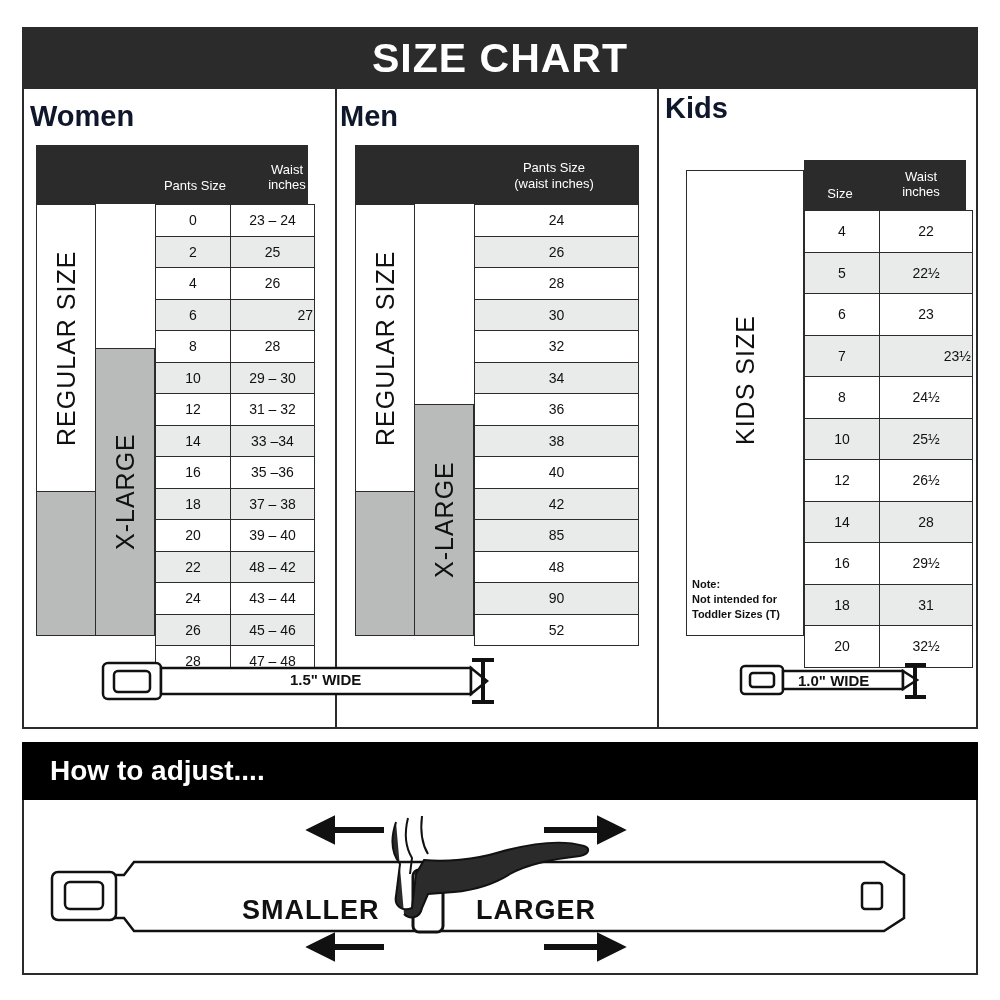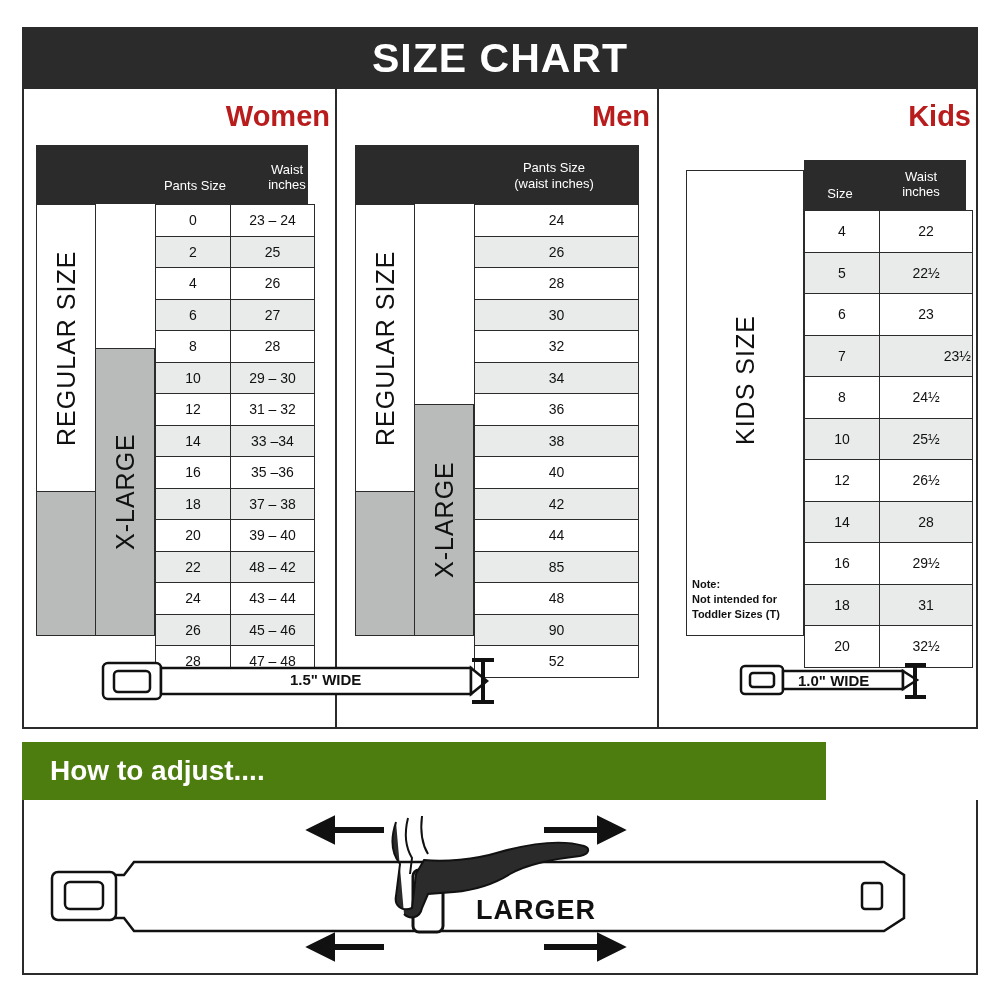--- a/index.html
+++ b/index.html
@@ -50,22 +50,22 @@
     top: 89px;
     width: 2px;
     height: 640px;
     background: #2b2b2b;
   }
   
   .sec-head {
     position: absolute;
     font-size: 29px;
     font-weight: bold;
-    color: #b91c1c;
-    text-align: right;
+    color: #0f172a;
+    text-align: left;
   }
   
   .panel {
     position: absolute;
   }
   .dark-head {
     background: #2b2b2b;
     color: #ffffff;
     box-sizing: border-box;
   }
@@ -120,23 +120,23 @@
     position: absolute;
     font-size: 15px;
     font-weight: bold;
     color: #111111;
   }
   
   .adjust-bar {
     position: absolute;
     left: 22px;
     top: 742px;
-    width: 804px;
+    width: 956px;
     height: 58px;
-    background: #4d7c0f;
+    background: #000000;
     display: flex;
     align-items: center;
   }
   .adjust-bar span {
     color: #ffffff;
     font-size: 28px;
     font-weight: bold;
     margin-left: 28px;
   }
   .adjust-frame {
@@ -199,21 +199,21 @@
         <tr class="alt">
           <td style="width: 72px;">2</td>
           <td style="width: 81px;">25</td>
         </tr>
         <tr>
           <td style="width: 72px;">4</td>
           <td style="width: 81px;">26</td>
         </tr>
         <tr class="alt">
           <td style="width: 72px;">6</td>
-          <td style="width: 81px;">27</td>
+          <td style="width: 81px; text-align: right;">27</td>
         </tr>
         <tr>
           <td style="width: 72px;">8</td>
           <td style="width: 81px;">28</td>
         </tr>
         <tr class="alt">
           <td style="width: 72px;">10</td>
           <td style="width: 81px;">29 – 30</td>
         </tr>
         <tr>
@@ -296,39 +296,36 @@
         </tr>
         <tr class="alt">
           <td>38</td>
         </tr>
         <tr>
           <td>40</td>
         </tr>
         <tr class="alt">
           <td>42</td>
         </tr>
-        <tr>
-          <td>44</td>
-        </tr>
         <tr class="alt">
           <td>85</td>
         </tr>
         <tr>
           <td>48</td>
         </tr>
         <tr class="alt">
           <td>90</td>
         </tr>
         <tr>
           <td>52</td>
         </tr>
       </tbody>
   </table>
 
-  <div class="sec-head" style="left:665px; top:100px; width:306px;">Kids</div>
+  <div class="sec-head" style="left:665px; top:92px; width:306px;">Kids</div>
 
   <div class="reg-band" style="left:686px; top:170px; width:118px; height:466px;"></div>
   <div class="vert-label" style="left:686px; top:170px; width:118px; height:420px;">KIDS SIZE</div>
 
   <div class="panel dark-head" style="left:804px; top:160px; width:162px; height:50px;">
     <div style="position:absolute; left:0px; top:26px; width:72px; text-align:center; font-size:13px;">Size</div>
     <div style="position:absolute; left:72px; top:10px; width:90px; text-align:center; font-size:13px; line-height:1.15;">
       <div>Waist</div>
       <div>inches</div>
     </div>
@@ -444,16 +441,17 @@
         <polygon points="596,30 576,20 576,40"></polygon>
       </g>
 
       <g stroke="#111" stroke-width="6" fill="#111">
         <line x1="292" y1="147" x2="360" y2="147"></line>
         <polygon points="288,147 308,137 308,157"></polygon>
         <line x1="520" y1="147" x2="580" y2="147"></line>
         <polygon points="596,147 576,137 576,157"></polygon>
       </g>
     </svg>
+    <div class="big-word" style="left:218px; top:95px;">SMALLER</div>
     <div class="big-word" style="left:452px; top:95px;">LARGER</div>
   </div>
 
 </div>
 
 </body></html>

